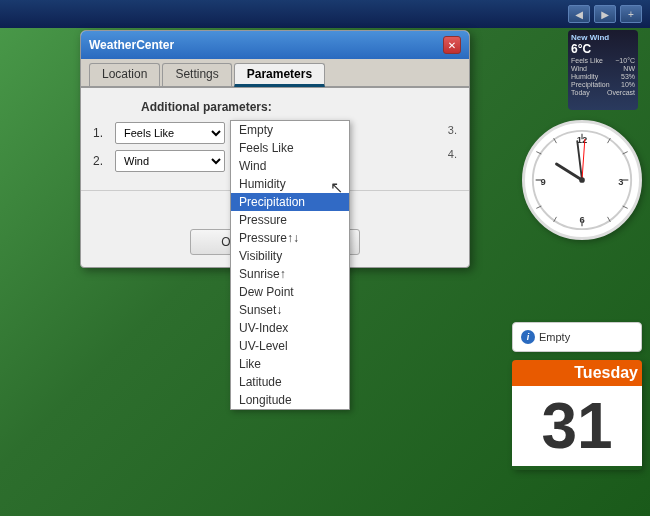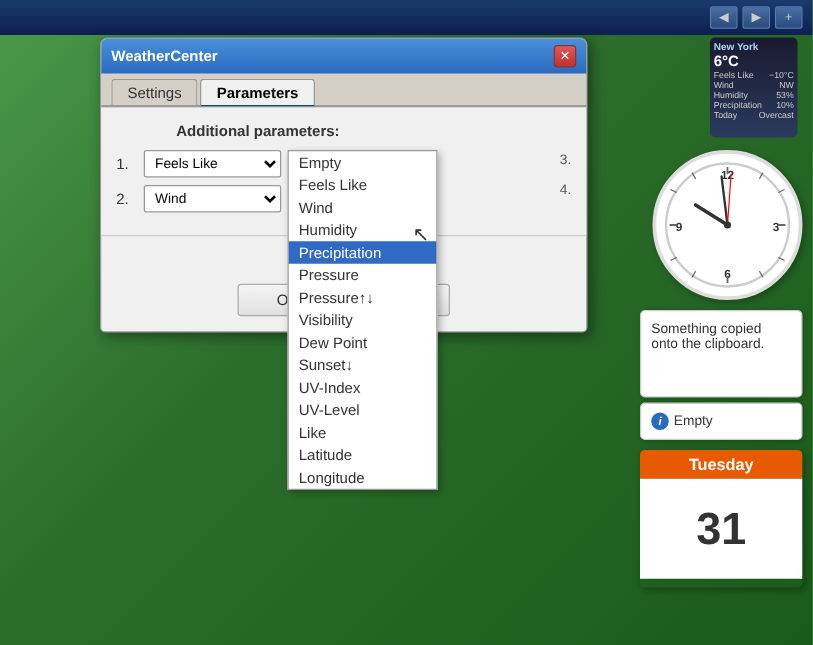--- a/index.html
+++ b/index.html
@@ -167,36 +167,36 @@
       width: 130px;
       height: 110px;
       border-radius: 4px;
       overflow: hidden;
       box-shadow: 2px 2px 6px rgba(0,0,0,0.3);
     }
 
     .calendar-header {
       background: #e85a00;
       color: white;
-      text-align: center;
+      text-align: right;
       padding: 4px;
-      font-size: 13px;
+      font-size: 16px;
       font-weight: bold;
     }
 
     .calendar-body {
       background: white;
       display: flex;
       align-items: center;
       justify-content: center;
       height: 80px;
     }
 
     .calendar-day {
-      font-size: 36px;
+      font-size: 64px;
       font-weight: bold;
       color: #333;
       line-height: 1;
     }
 
     
     .dialog {
       position: absolute;
       left: 80px;
       top: 30px;
@@ -255,21 +255,21 @@
       cursor: pointer;
       font-size: 12px;
       color: #333;
       border-radius: 3px 3px 0 0;
     }
 
     .tab.active {
       background: #f0f0f0;
       font-weight: bold;
       color: #000;
-      border-bottom: 1px solid #0c4a6e;
+      border-bottom: 3px solid #0c4a6e;
       margin-bottom: -1px;
     }
 
     
     .dialog-content {
       padding: 12px;
       background: #f0f0f0;
     }
 
     .section-label {
@@ -403,21 +403,21 @@
 
   <div class="topbar">
     <div class="topbar-controls">
       <div class="topbar-btn">◀</div>
       <div class="topbar-btn">▶</div>
       <div class="topbar-btn">+</div>
     </div>
   </div>
 
   <div class="weather-widget">
-    <div class="weather-city">New York</div>
+    <div class="weather-city">New Wind</div>
     <div class="weather-temp">6°C</div>
     <div class="weather-row">
       <span>Feels Like</span>
       <span>−10°C</span>
     </div>
     <div class="weather-row">
       <span>Wind</span>
       <span>NW</span>
     </div>
     <div class="weather-row">
@@ -460,23 +460,20 @@
       <line x1="55" y1="55" x2="28" y2="38" stroke="#333" stroke-width="3" stroke-linecap="round"></line>
 
       <line x1="55" y1="55" x2="50" y2="14" stroke="#333" stroke-width="2" stroke-linecap="round"></line>
 
       <line x1="55" y1="55" x2="58" y2="12" stroke="red" stroke-width="1" stroke-linecap="round"></line>
 
       <circle cx="55" cy="55" r="3" fill="#333"></circle>
     </svg>
   </div>
 
-  <div class="clipboard-widget">
-    <span>Something copied onto the clipboard.</span>
-  </div>
 
   <div class="clipboard-empty">
     <div class="info-icon">
       <span>i</span>
     </div>
     <span>Empty</span>
   </div>
 
   <div class="calendar-widget">
     <div class="calendar-header">
@@ -490,20 +487,23 @@
   <div class="dialog">
 
     <div class="dialog-titlebar">
       <span class="dialog-title">WeatherCenter</span>
       <div class="dialog-close-btn">
         <span>✕</span>
       </div>
     </div>
 
     <div class="dialog-tabs">
+      <div class="tab">
+        <span>Location</span>
+      </div>
       <div class="tab">
         <span>Settings</span>
       </div>
       <div class="tab active">
         <span>Parameters</span>
       </div>
     </div>
 
     <div class="dialog-content">
       <div class="section-label">Additional parameters:</div>
@@ -542,20 +542,21 @@
 
   <div class="dropdown-overlay" id="dropdown">
   <div class="dropdown-item">Empty</div>
       <div class="dropdown-item">Feels Like</div>
       <div class="dropdown-item">Wind</div>
       <div class="dropdown-item">Humidity</div>
       <div class="dropdown-item selected">Precipitation</div>
       <div class="dropdown-item">Pressure</div>
       <div class="dropdown-item">Pressure↑↓</div>
       <div class="dropdown-item">Visibility</div>
+      <div class="dropdown-item">Sunrise↑</div>
       <div class="dropdown-item">Dew Point</div>
       <div class="dropdown-item">Sunset↓</div>
       <div class="dropdown-item">UV-Index</div>
       <div class="dropdown-item">UV-Level</div>
       <div class="dropdown-item">Like</div>
       <div class="dropdown-item">Latitude</div>
       <div class="dropdown-item">Longitude</div>
     </div>
 
   <div class="cursor-indicator">↖</div>

